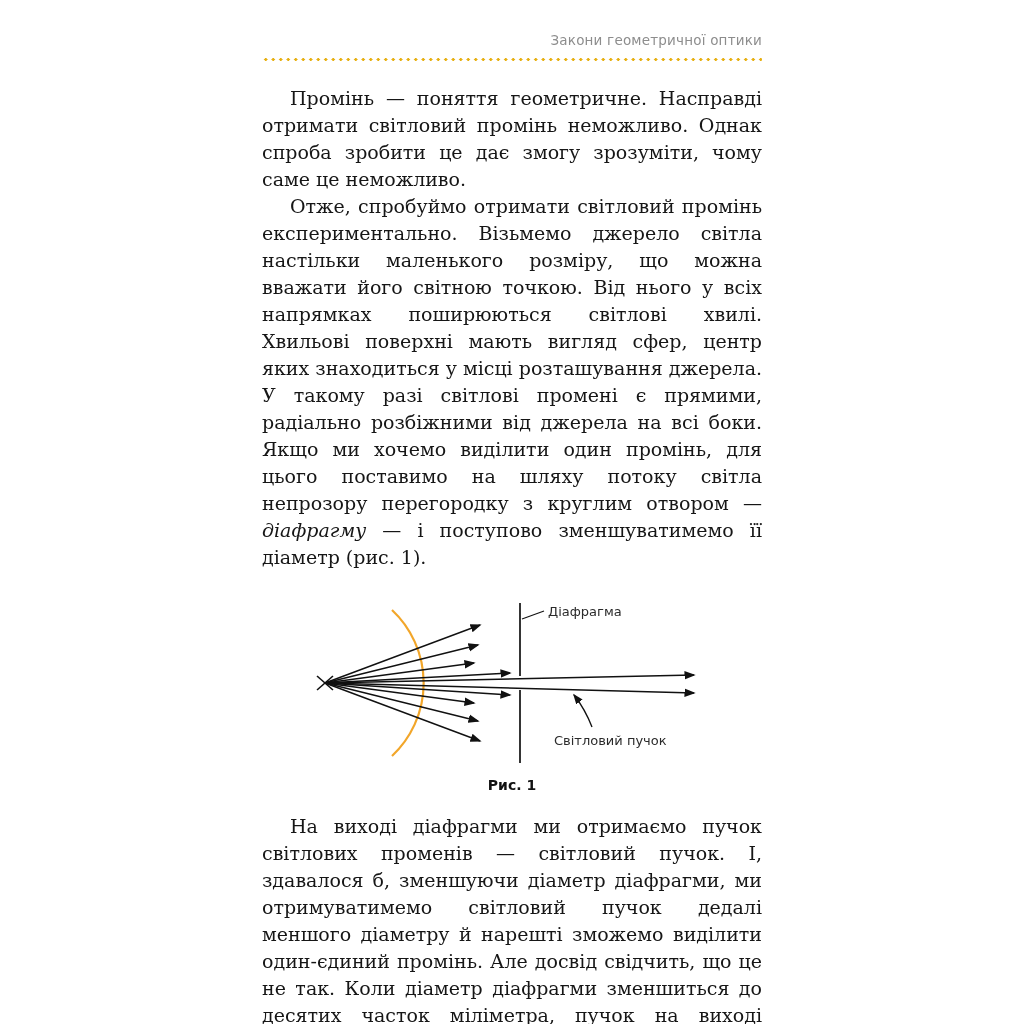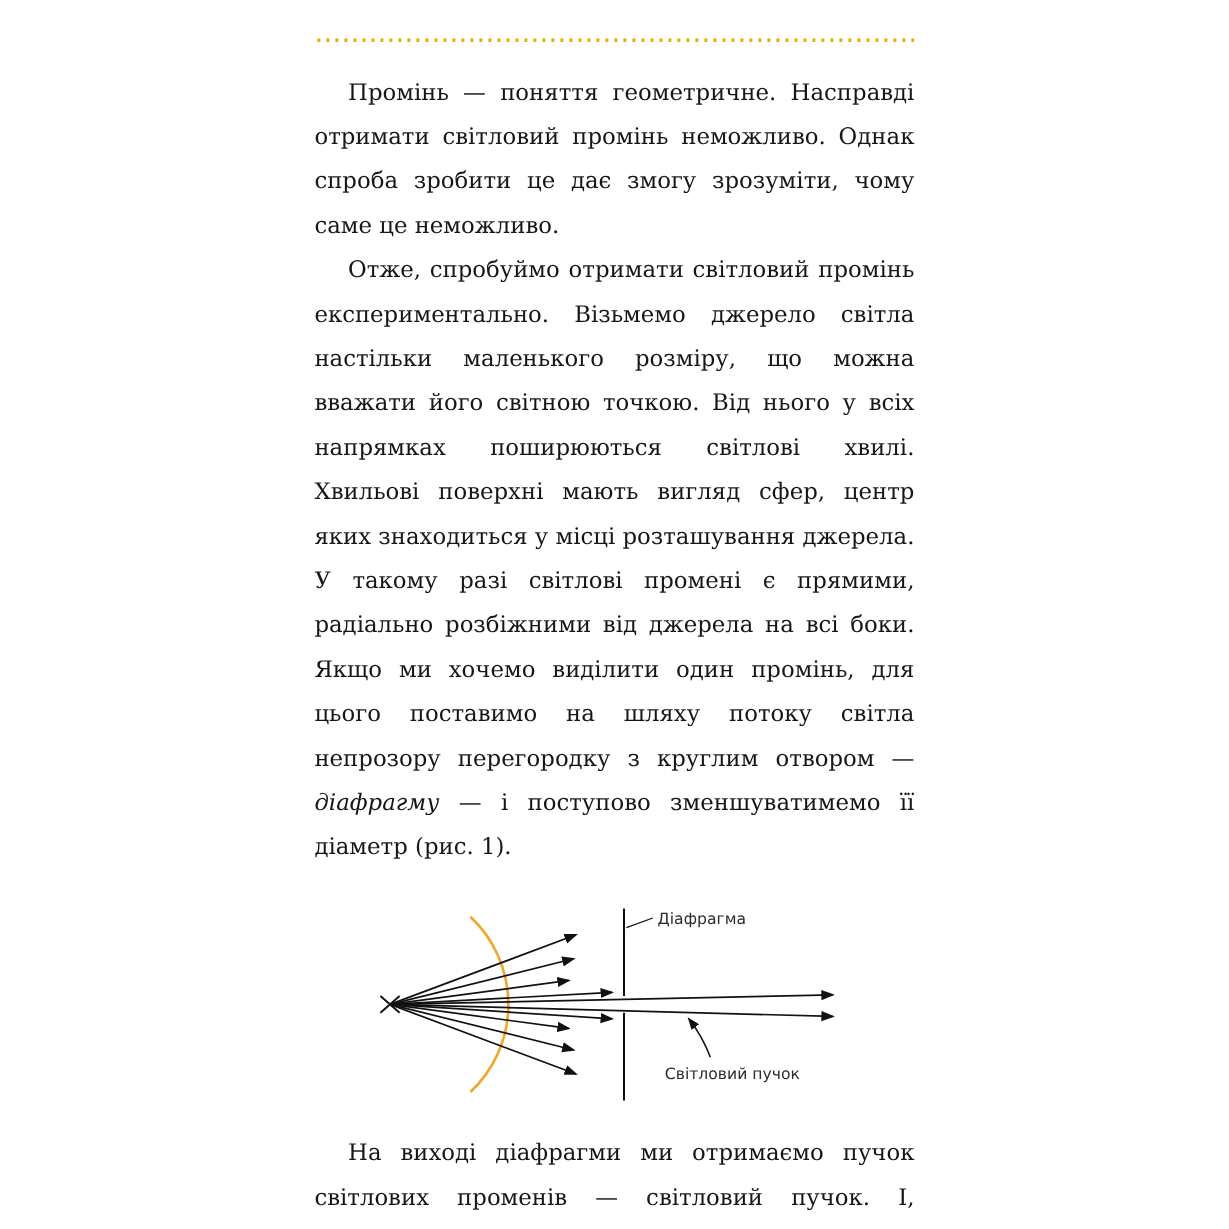--- a/index.html
+++ b/index.html
@@ -18,21 +18,21 @@
     margin-bottom: 10px; letter-spacing: 0.2px;
   }
   .dotted-rule {
     height: 3px; width: 100%;
     background-image: radial-gradient(circle, #e7af10 1.4px, transparent 1.5px);
     background-size: 7.5px 3px; background-repeat: repeat-x; background-position: 0 50%;
   }
 
   main { margin-top: 24px; }
   p.body-text {
-    font-size: 19px; line-height: 37px; text-align: justify;
+    font-size: 19px; line-height: 27px; text-align: justify;
     text-indent: 28px; color: #161616;
   }
   em { }
 
   figure { margin: 26px 0 20px; }
   figure svg { display: block; margin-left: 42px; }
   figcaption {
     font-family: "DejaVu Sans", "Liberation Sans", sans-serif;
     font-weight: bold; font-size: 14px; color: #111;
     text-align: center; margin-top: 8px;
@@ -41,20 +41,21 @@
     font-family: "DejaVu Sans", "Liberation Sans", sans-serif;
     font-size: 13px; fill: #2b2b2b;
   }
 </style>
 </head>
 <body>
 
 <div class="content">
 
   <header>
+    <div class="running-head">Закони геометричної оптики</div>
     <div class="dotted-rule"></div>
   </header>
 
   <main>
 
     <p class="body-text">Промінь — поняття геометричне. Насправді отримати світловий промінь неможливо. Однак спроба зробити це дає змогу зрозуміти, чому саме це неможливо.</p>
 
     <p class="body-text"><span>Отже, спробуймо отримати світловий промінь експериментально. Візьмемо джерело світла настільки маленького розміру, що можна вважати його світною точкою. Від нього у всіх напрямках поширюються світлові хвилі. Хвильові поверхні мають вигляд сфер, центр яких знаходиться у місці розташування джерела. У такому разі світлові промені є прямими, радіально розбіжними від джерела на всі боки. Якщо ми хочемо виділити один промінь, для цього поставимо на шляху потоку світла непрозору перегородку з круглим отвором — </span><em>діафрагму</em><span> — і поступово зменшуватимемо її діаметр (рис. 1).</span></p>
 
     <figure>
@@ -89,19 +90,20 @@
           <line x1="216" y1="6" x2="216" y2="79"></line>
           <line x1="216" y1="93" x2="216" y2="166"></line>
         </g>
 
         <line x1="218" y1="22" x2="240" y2="14" stroke="#111" stroke-width="1.1"></line>
         <text x="244" y="19" class="svg-label">Діафрагма</text>
 
         <path d="M 288 130 Q 281 112 270 98" fill="none" stroke="#111" stroke-width="1.3" marker-end="url(#arrowhead)"></path>
         <text x="250" y="148" class="svg-label">Світловий пучок</text>
       </svg>
+      <figcaption>Рис. 1</figcaption>
     </figure>
 
     <p class="body-text">На виході діафрагми ми отримаємо пучок світлових променів — світловий пучок. І, здавалося б, зменшуючи діаметр діафрагми, ми отримуватимемо світловий пучок дедалі меншого діаметру й нарешті зможемо виділити один-єдиний промінь. Але досвід свідчить, що це не так. Коли діаметр діафрагми зменшиться до десятих часток міліметра, пучок на виході діафрагми замість того, щоб звужуватися, почне розширюватися. Переконатись у цьому можна, розмістивши на відстані близько кількох десятків сантиметрів екран. На екрані ми побачимо</p>
 
   </main>
 
 </div>
 
 </body></html>

